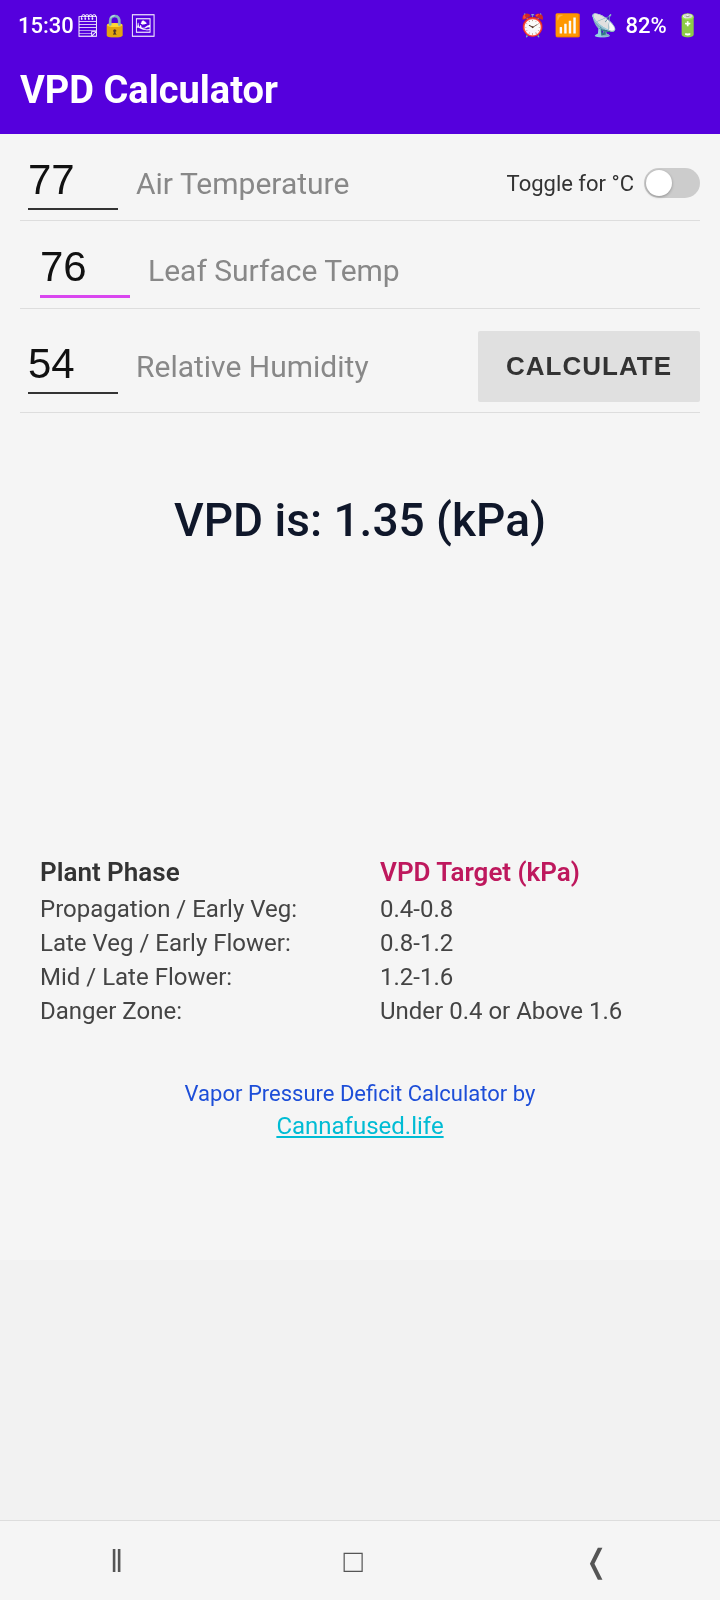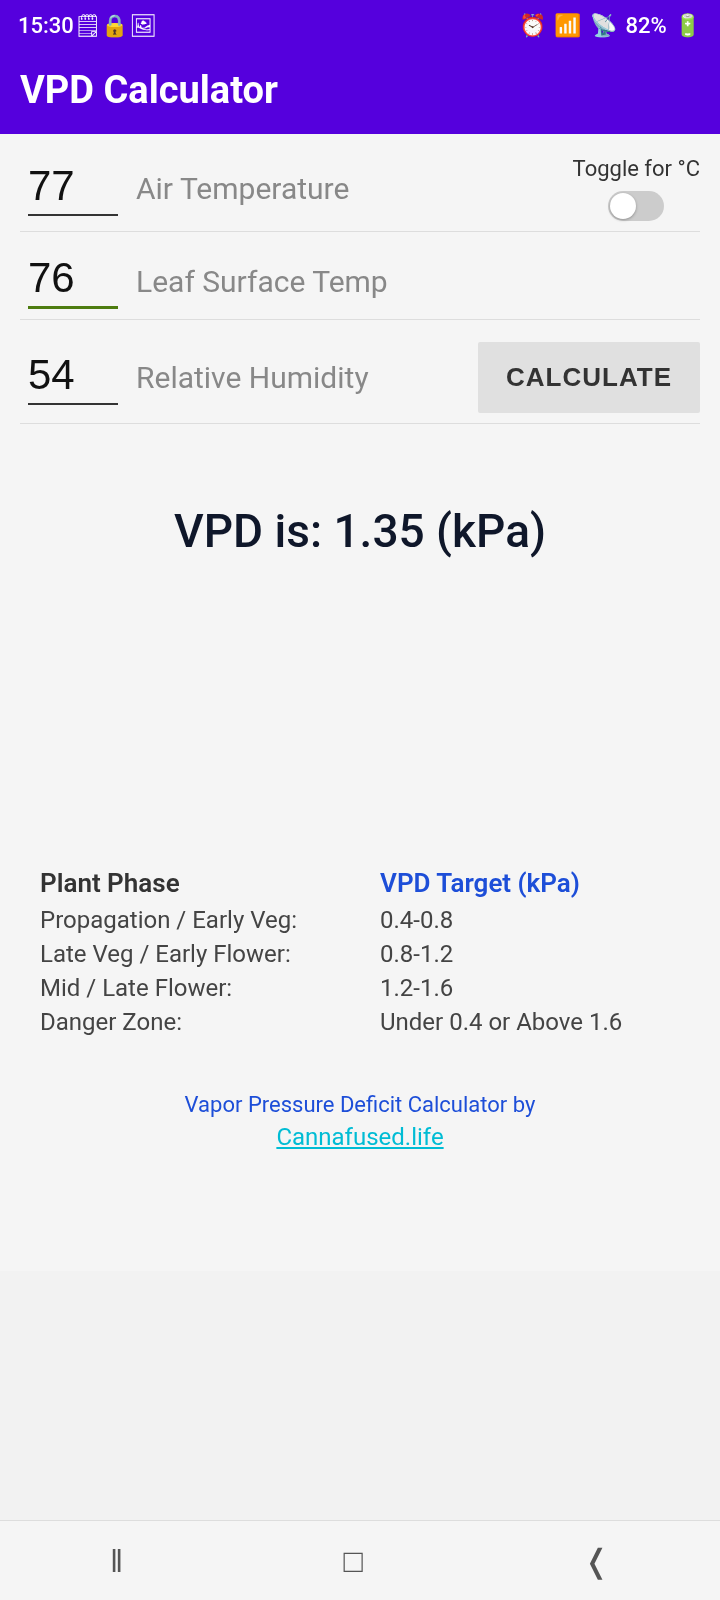--- a/index.html
+++ b/index.html
@@ -60,33 +60,33 @@
       color: #111;
       width: 90px;
       min-width: 90px;
       border: none;
       border-bottom: 2px solid #333;
       background: transparent;
       outline: none;
       padding-bottom: 4px;
     }
     .input-number.teal-underline {
-      border-bottom: 3px solid #4d7c0f;
+      border-bottom: 3px solid #d946ef;
+      margin-left: 12px;
     }
     .input-label {
       font-size: 30px;
       color: #888;
       margin-left: 18px;
       flex: 1;
     }
     .toggle-container {
       display: flex;
       align-items: center;
       gap: 10px;
-      flex-direction: column;
     }
     .toggle-label {
       font-size: 22px;
       color: #333;
     }
     .toggle-switch {
       width: 56px;
       height: 30px;
       background: #ccc;
       border-radius: 15px;
@@ -155,21 +155,21 @@
     }
     .ref-col1 {
       width: 340px;
       font-size: 26px;
       font-weight: 600;
       color: #333;
     }
     .ref-col2 {
       font-size: 26px;
       font-weight: 600;
-      color: #1d4ed8;
+      color: #be185d;
     }
     .ref-row {
       display: flex;
       margin-bottom: 6px;
     }
     .ref-row .ref-col1 {
       font-size: 24px;
       font-weight: 400;
       color: #444;
     }

